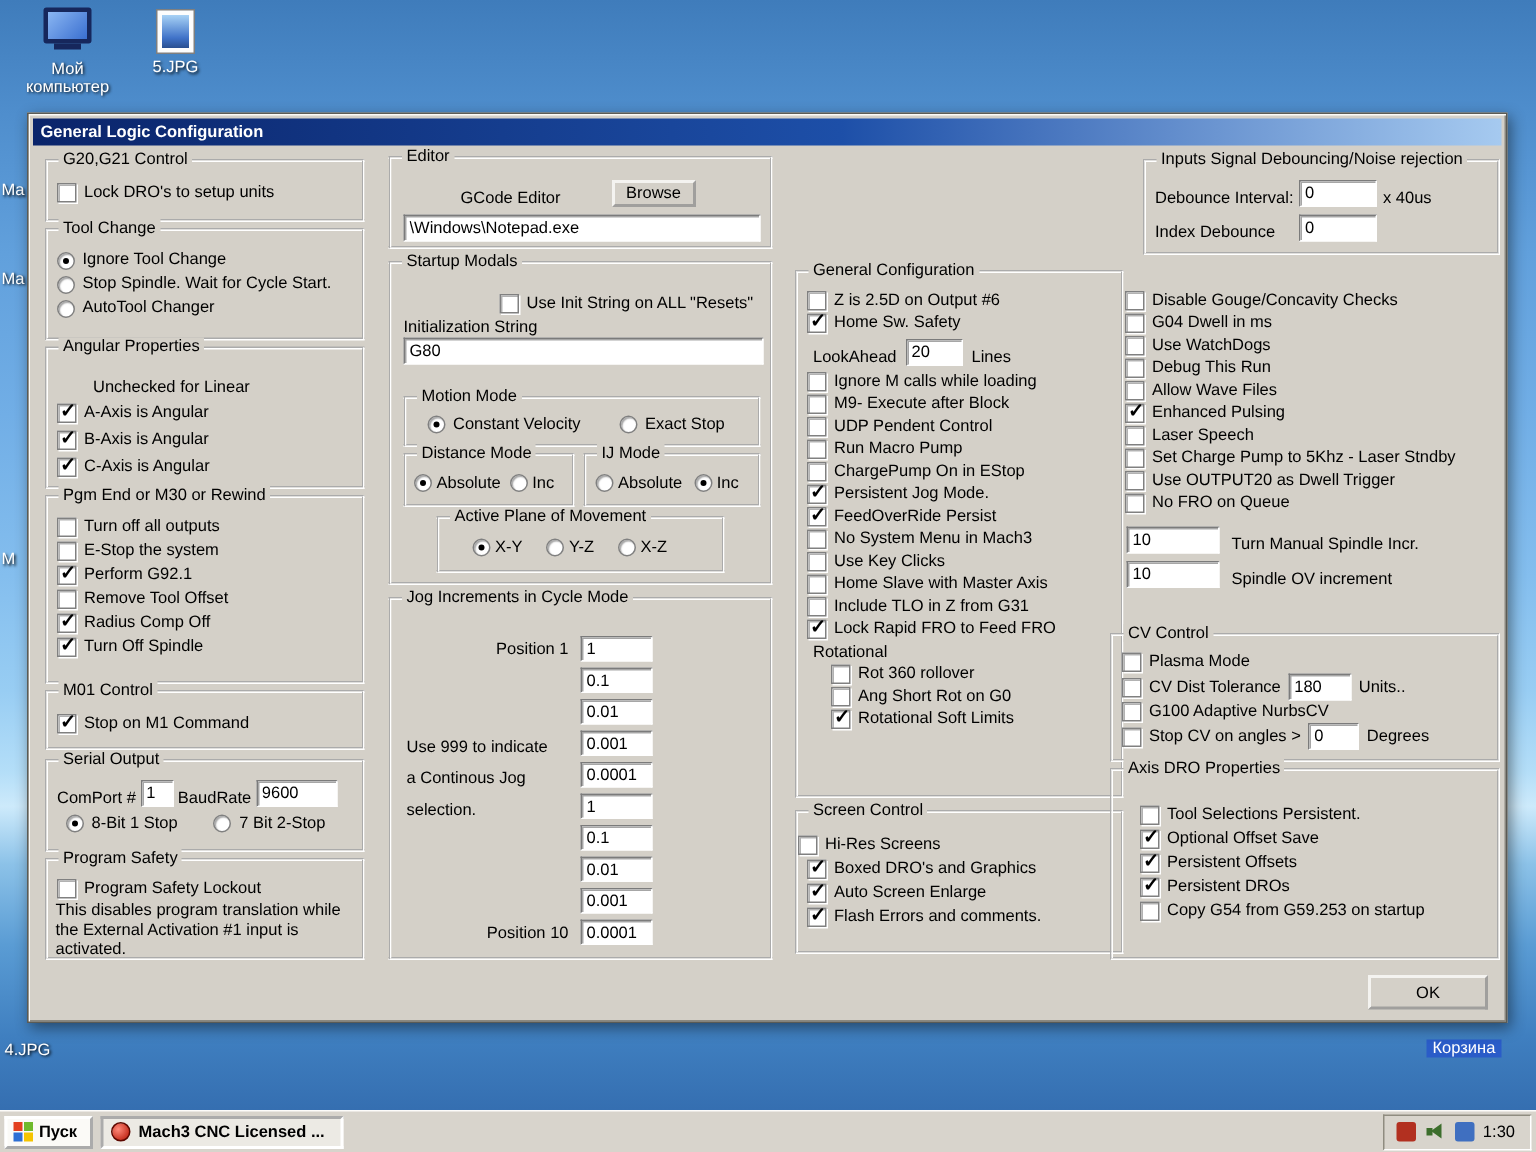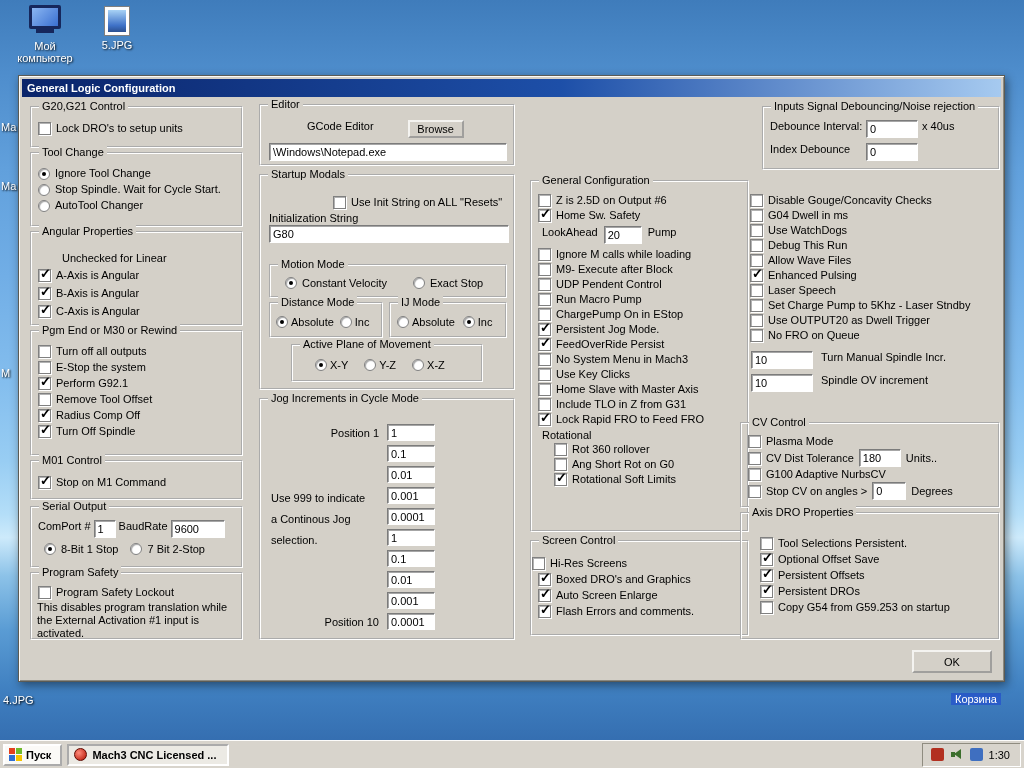--- a/index.html
+++ b/index.html
@@ -15,21 +15,21 @@
 .ico-image{width:26px;height:30px;background:#fdfdfd;border:1px solid #7f7f7f;margin:0 auto;padding:3px}
 .thumb{height:100%;background:linear-gradient(180deg,#a8d2f5 0%,#3f72c8 70%,#2a4f90 100%)}
 .edge-label{position:absolute;color:#fff;text-shadow:1px 1px 2px #000;font-size:11px;white-space:nowrap}
 .sel-label{background:#2a5cc8;padding:0 4px;text-shadow:none}
 
 .dialog{position:absolute;left:18px;top:75px;width:987px;height:607px;background:#d4d0c8;border:1px solid #5b5b55;box-shadow:inset 1px 1px 0 #fcfbf8,inset -1px -1px 0 #8a8880,2px 3px 9px rgba(0,0,0,.45)}
 .titlebar{position:absolute;left:3px;top:3px;right:3px;height:18px;background:linear-gradient(90deg,#0a246a 0%,#1d4fa8 55%,#a6caf0 100%);color:#fff;font-weight:bold;display:flex;align-items:center;padding:0 5px}
 .dbody{position:absolute;left:3px;top:22px;right:3px;bottom:3px}
 .group{position:absolute;border:2px groove #fff}
 .legend{position:absolute;top:-8px;left:7px;background:#d4d0c8;padding:0 3px;white-space:nowrap}
-.row{display:flex;align-items:flex-start;gap:5px;white-space:nowrap}
+.row{display:flex;align-items:flex-end;gap:5px;white-space:nowrap}
 .cb-row{display:flex;align-items:center;gap:5px;margin:2px 6px;line-height:13px;white-space:nowrap}
 .sp-row{margin:5px 6px}
 .cvrow{margin:1px 6px}
 .cb{width:13px;height:13px;flex:0 0 13px;background:#fff;border:1px solid #808080;box-shadow:inset 1px 1px 0 rgba(0,0,0,.3),1px 1px 0 #fff;position:relative}
 .cb.on::after{content:"✓";position:absolute;left:1px;top:-3px;font-size:13px;font-weight:bold;color:#000}
 .rb{width:12px;height:12px;flex:0 0 12px;background:#fff;border:1px solid #808080;border-radius:50%;box-shadow:inset 1px 1px 1px rgba(0,0,0,.35);position:relative}
 .rb.on::after{content:"";position:absolute;left:3px;top:3px;width:4px;height:4px;background:#000;border-radius:50%}
 .tb{height:18px;background:#fff;border:1px solid;border-color:#7b7b7b #fff #fff #7b7b7b;box-shadow:inset 1px 1px 0 rgba(0,0,0,.35);font:11px "Liberation Sans",sans-serif;padding:1px 3px;color:#000}
 .btn{background:#d4d0c8;border:2px outset #f4f3f0;font:11px "Liberation Sans",sans-serif;display:flex;align-items:center;justify-content:center;cursor:pointer}
 .note{line-height:13px}
@@ -174,21 +174,21 @@
     </div>
 
     <div class="group" style="left:8px;top:408px;width:213px;height:62px;padding-top:10px">
       <div class="legend">Serial Output</div>
       <div class="row" style="margin:2px 6px;gap:3px">
         <span>ComPort # </span>
         <input class="tb" style="width: 22px;" value="1">
         <span>BaudRate</span>
         <input class="tb" style="width: 54px;" value="9600">
       </div>
-      <div style="display:flex;gap:12px;margin:5px 0 0 12px">
+      <div style="display:flex;gap:24px;margin:5px 0 0 12px">
 
       <div class="row">
             <span class="rb on"></span>
             <span>8-Bit 1 Stop</span>
           </div>
           <div class="row">
             <span class="rb"></span>
             <span>7 Bit 2-Stop</span>
           </div>
         </div>
@@ -356,21 +356,21 @@
             <span>Z is 2.5D on Output #6</span>
           </div>
           <div class="cb-row">
             <span class="cb on"></span>
             <span>Home Sw. Safety</span>
           </div>
         </div>
       <div class="row" style="margin:4px 6px 4px 10px;gap:6px">
         <span>LookAhead</span>
         <input class="tb" style="width: 38px;" value="20">
-        <span>Pump</span>
+        <span>Lines</span>
       </div>
       <div>
 
       <div class="cb-row">
             <span class="cb"></span>
             <span>Ignore M calls while loading</span>
           </div>
           <div class="cb-row">
             <span class="cb"></span>
             <span>M9- Execute after Block</span>

